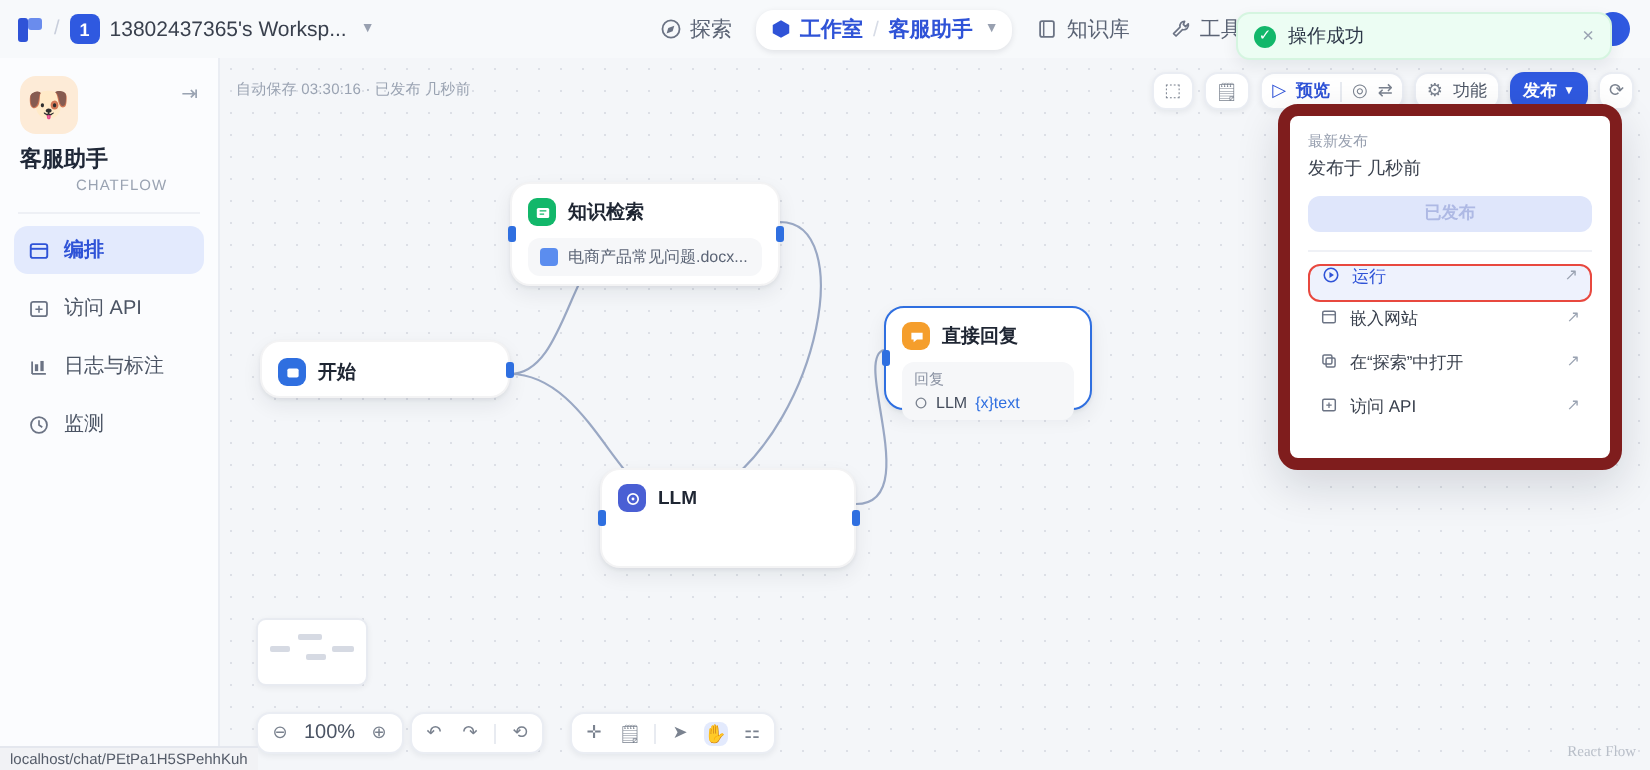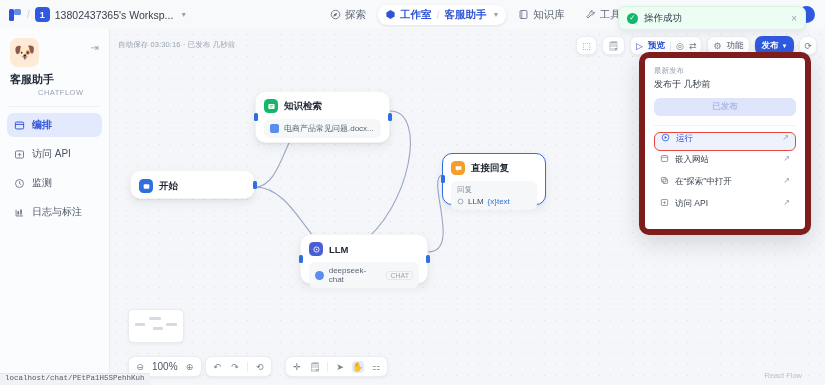--- a/index.html
+++ b/index.html
@@ -206,26 +206,26 @@
     height:19px; border-radius:6px; padding: 0 6px;
     font-size:8.5px; color:#39404d; cursor:pointer; margin-bottom:3px;
   }
   .pm-hl { background:#eef2fd; color:#2f53d7; border:1.3px solid #e8483f; }
   .pm-arrow { margin-left:auto; font-size:8px; color:#9aa3b2; }
 
   
   #statusbar {
     position:absolute; bottom:0; left:0; height: 12px;
     background:#f1f2f5; border-top:1px solid #e4e7ee;
-    display:flex; padding: 0 5px;
-    font-size: 7.5px; color: #555c69; z-index: 40; font-family: Liberation Mono, monospace;
+    display:flex; align-items:center; padding: 0 5px;
+    font-size: 7.5px; color: #555c69; z-index: 40;
   }
   #rfwm {
-    position:absolute; right: 23px; bottom: 5px;
-    font-size: 7.5px; color:#b9bfc9;
+    position:absolute; right: 7px; bottom: 5px;
+    font-size: 7.5px; color:#b9bfc9;font-family:Liberation Serif, serif;
   }
   svg { display:block; }
 </style>
 </head>
 <body>
 
 <div id="app">
 
   <div id="topbar">
     <div class="tb-left">
@@ -300,32 +300,32 @@
     </div>
     <div class="sb-item">
       <svg class="sic" viewBox="0 0 16 16">
           <rect x="2.2" y="2.8" width="11.6" height="10.4" rx="1.6" fill="none" stroke="#6b7384" stroke-width="1.3"></rect>
           <path d="M5.4 8.2h5.2M8 5.6v5.2" stroke="#6b7384" stroke-width="1.1"></path>
         </svg>
       <span>访问 API</span>
     </div>
     <div class="sb-item">
       <svg class="sic" viewBox="0 0 16 16">
-          <circle cx="8" cy="8" r="5.8" fill="none" stroke="#6b7384" stroke-width="1.3"></circle>
-          <path d="M8 4.6V8l2.4 1.6" stroke="#6b7384" stroke-width="1.2" fill="none"></path>
-        </svg>
-      <span>监测</span>
-    </div>
-    <div class="sb-item">
-      <svg class="sic" viewBox="0 0 16 16">
           <path d="M3 13V4M3 13h10" stroke="#6b7384" stroke-width="1.3"></path>
           <rect x="5" y="6" width="2.4" height="5" fill="#6b7384"></rect>
           <rect x="9" y="3.6" width="2.4" height="7.4" fill="#6b7384"></rect>
         </svg>
       <span>日志与标注</span>
+    </div>
+    <div class="sb-item">
+      <svg class="sic" viewBox="0 0 16 16">
+          <circle cx="8" cy="8" r="5.8" fill="none" stroke="#6b7384" stroke-width="1.3"></circle>
+          <path d="M8 4.6V8l2.4 1.6" stroke="#6b7384" stroke-width="1.2" fill="none"></path>
+        </svg>
+      <span>监测</span>
     </div>
   </div>
 
   <div id="canvas">
 
     <div id="autosave">自动保存 03:30:16 · 已发布 几秒前</div>
 
     <svg style="position:absolute; inset:0; width:715px; height:356px; pointer-events:none;">
       <path d="M145 158 C 175 158, 175 88, 205 88" fill="none" stroke="#9aa8c4" stroke-width="1.1"></path>
       <path d="M145 158 C 185 158, 200 224, 228 224" fill="none" stroke="#9aa8c4" stroke-width="1.1"></path>
@@ -374,27 +374,20 @@
     <div class="node" style="left:190px; top:205px; width:128px; height:50px;">
       <div class="node-head">
         <span class="node-ic" style="background:#4a5fd4;">
           <svg viewBox="0 0 16 16" width="9" height="9">
               <circle cx="8" cy="8" r="4.6" fill="none" stroke="#fff" stroke-width="1.5"></circle>
               <circle cx="8" cy="8" r="1.3" fill="#fff"></circle>
             </svg>
         </span>
         <span class="node-title">LLM</span>
       </div>
-      <div class="node-body">
-        <div class="chip">
-          <span class="chip-sq" style="background:#5b8def; border-radius:50%;"></span>
-          <span>deepseek-chat</span>
-          <span class="tag-chat">CHAT</span>
-        </div>
-      </div>
       <span class="handle l"></span>
       <span class="handle r"></span>
     </div>
 
     <div class="node node-sel" style="left:332px; top:124px; width:104px; height:52px;">
       <div class="node-head">
         <span class="node-ic" style="background:#f59e2c;">
           <svg viewBox="0 0 16 16" width="9" height="9">
               <path d="M3 4.2h10v6H8l-3 2.4V10.2H3z" fill="#fff"></path>
             </svg>

